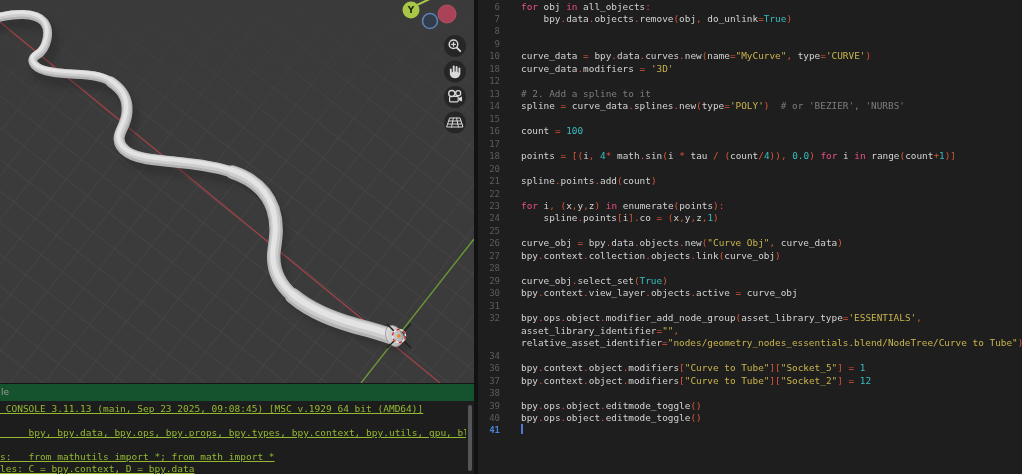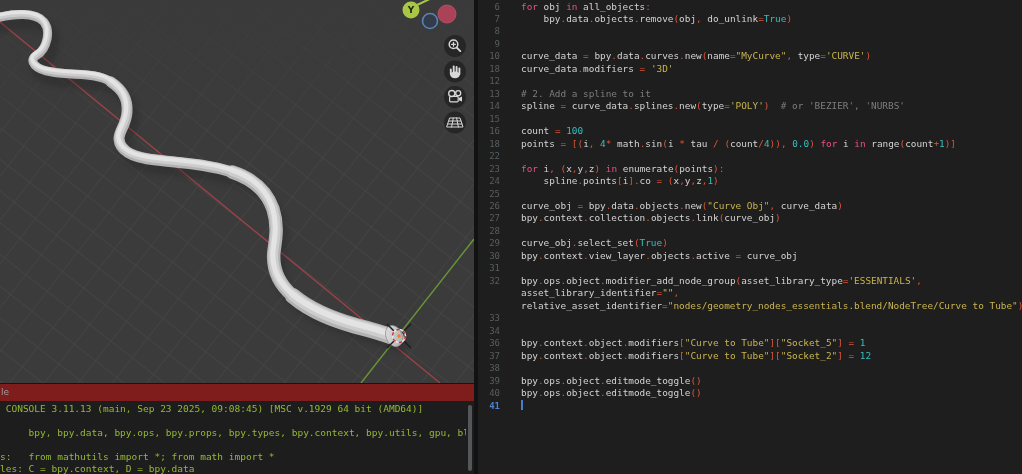--- a/index.html
+++ b/index.html
@@ -5,24 +5,24 @@
   html,body{margin:0;padding:0;}
   body{
     position:relative;width:1022px;height:474px;overflow:hidden;
     background:#141414;font-family:"DejaVu Sans Mono",monospace;
   }
   
   #viewport{position:absolute;left:0;top:0;width:474px;height:383px;background:#3b3b3b;}
   #viewport svg{display:block;}
   
   #console{position:absolute;left:0;top:383px;width:474px;height:91px;background:#1d1d1d;border-top:1px solid #151515;box-sizing:border-box;}
-  #console-header{height:17px;background:#7f1d1d;color:#9e9e9e;font-family:"DejaVu Sans",sans-serif;font-size:9px;line-height:17px;padding-left:1px;}
+  #console-header{height:17px;background:#14532d;color:#9e9e9e;font-family:"DejaVu Sans",sans-serif;font-size:9px;line-height:17px;padding-left:1px;}
   #console-lines{position:absolute;left:0;top:19px;right:8px;white-space:pre;overflow:hidden;
     font-size:9.5px;line-height:12px;color:#93ba30;}
-  .console-line{height:12px;}
+  .console-line{height:12px;text-decoration:underline;}
   #console-scrollbar{position:absolute;right:2px;top:21px;width:4px;height:66px;background:#54575a;border-radius:2px;}
   
   #editor{position:absolute;left:474px;top:0;width:548px;height:474px;background:#1e1e1e;border-left:4px solid #121212;box-sizing:border-box;overflow:hidden;}
   #editor-rows{position:absolute;left:0;top:0.5px;right:0;}
   .row{display:flex;height:12.4736px;line-height:12.4736px;font-size:9.4px;white-space:pre;}
   .ln{flex:none;width:20px;padding-left:2px;text-align:right;color:#575d61;margin-right:8px;font-size:9px;}
   .ln.active{color:#4e80d4;font-weight:bold;}
   .code{flex:1;color:#d3d3d3;margin-left:13px;}
   .tk-t{color:#d3d3d3;}
   .tk-k{color:#e8517d;}
@@ -165,35 +165,37 @@
       <div class="row"><span class="ln">7</span><span class="code"><span class="tk-t">    bpy</span><span class="tk-o">.</span><span class="tk-t">data</span><span class="tk-o">.</span><span class="tk-t">objects</span><span class="tk-o">.</span><span class="tk-t">remove</span><span class="tk-o">(</span><span class="tk-t">obj</span><span class="tk-o">,</span><span class="tk-t"> do_unlink</span><span class="tk-o">=</span><span class="tk-n">True</span><span class="tk-o">)</span></span></div>
       <div class="row"><span class="ln">8</span><span class="code"></span></div>
       <div class="row"><span class="ln">9</span><span class="code"></span></div>
       <div class="row"><span class="ln">10</span><span class="code"><span class="tk-t">curve_data </span><span class="tk-o">=</span><span class="tk-t"> bpy</span><span class="tk-o">.</span><span class="tk-t">data</span><span class="tk-o">.</span><span class="tk-t">curves</span><span class="tk-o">.</span><span class="tk-t">new</span><span class="tk-o">(</span><span class="tk-t">name</span><span class="tk-o">=</span><span class="tk-s">"MyCurve"</span><span class="tk-o">,</span><span class="tk-t"> type</span><span class="tk-o">=</span><span class="tk-s">'CURVE'</span><span class="tk-o">)</span></span></div>
       <div class="row"><span class="ln">18</span><span class="code"><span class="tk-t">curve_data</span><span class="tk-o">.</span><span class="tk-t">modifiers </span><span class="tk-o">=</span><span class="tk-t"> </span><span class="tk-s">'3D'</span></span></div>
       <div class="row"><span class="ln">12</span><span class="code"></span></div>
       <div class="row"><span class="ln">13</span><span class="code"><span class="tk-c"># 2. Add a spline to it</span></span></div>
       <div class="row"><span class="ln">14</span><span class="code"><span class="tk-t">spline </span><span class="tk-o">=</span><span class="tk-t"> curve_data</span><span class="tk-o">.</span><span class="tk-t">splines</span><span class="tk-o">.</span><span class="tk-t">new</span><span class="tk-o">(</span><span class="tk-t">type</span><span class="tk-o">=</span><span class="tk-s">'POLY'</span><span class="tk-o">)</span><span class="tk-c">  # or 'BEZIER', 'NURBS'</span></span></div>
       <div class="row"><span class="ln">15</span><span class="code"></span></div>
       <div class="row"><span class="ln">16</span><span class="code"><span class="tk-t">count </span><span class="tk-o">=</span><span class="tk-t"> </span><span class="tk-n">100</span></span></div>
+      <div class="row"><span class="ln">17</span><span class="code"></span></div>
       <div class="row"><span class="ln">18</span><span class="code"><span class="tk-t">points </span><span class="tk-o">=</span><span class="tk-t"> </span><span class="tk-o">[(</span><span class="tk-t">i</span><span class="tk-o">,</span><span class="tk-t"> </span><span class="tk-n">4</span><span class="tk-o">*</span><span class="tk-t"> math</span><span class="tk-o">.</span><span class="tk-t">sin</span><span class="tk-o">(</span><span class="tk-t">i </span><span class="tk-o">*</span><span class="tk-t"> tau </span><span class="tk-o">/</span><span class="tk-t"> </span><span class="tk-o">(</span><span class="tk-t">count</span><span class="tk-o">/</span><span class="tk-n">4</span><span class="tk-o">)),</span><span class="tk-t"> </span><span class="tk-n">0.0</span><span class="tk-o">)</span><span class="tk-t"> </span><span class="tk-k">for</span><span class="tk-t"> i </span><span class="tk-k">in</span><span class="tk-t"> range</span><span class="tk-o">(</span><span class="tk-t">count</span><span class="tk-o">+</span><span class="tk-n">1</span><span class="tk-o">)]</span></span></div>
+      <div class="row"><span class="ln">20</span><span class="code"></span></div>
+      <div class="row"><span class="ln">21</span><span class="code"><span class="tk-t">spline</span><span class="tk-o">.</span><span class="tk-t">points</span><span class="tk-o">.</span><span class="tk-t">add</span><span class="tk-o">(</span><span class="tk-t">count</span><span class="tk-o">)</span></span></div>
       <div class="row"><span class="ln">22</span><span class="code"></span></div>
       <div class="row"><span class="ln">23</span><span class="code"><span class="tk-k">for</span><span class="tk-t"> i</span><span class="tk-o">,</span><span class="tk-t"> </span><span class="tk-o">(</span><span class="tk-t">x</span><span class="tk-o">,</span><span class="tk-t">y</span><span class="tk-o">,</span><span class="tk-t">z</span><span class="tk-o">)</span><span class="tk-t"> </span><span class="tk-k">in</span><span class="tk-t"> enumerate</span><span class="tk-o">(</span><span class="tk-t">points</span><span class="tk-o">):</span></span></div>
       <div class="row"><span class="ln">24</span><span class="code"><span class="tk-t">    spline</span><span class="tk-o">.</span><span class="tk-t">points</span><span class="tk-o">[</span><span class="tk-t">i</span><span class="tk-o">].</span><span class="tk-t">co </span><span class="tk-o">=</span><span class="tk-t"> </span><span class="tk-o">(</span><span class="tk-t">x</span><span class="tk-o">,</span><span class="tk-t">y</span><span class="tk-o">,</span><span class="tk-t">z</span><span class="tk-o">,</span><span class="tk-n">1</span><span class="tk-o">)</span></span></div>
       <div class="row"><span class="ln">25</span><span class="code"></span></div>
       <div class="row"><span class="ln">26</span><span class="code"><span class="tk-t">curve_obj </span><span class="tk-o">=</span><span class="tk-t"> bpy</span><span class="tk-o">.</span><span class="tk-t">data</span><span class="tk-o">.</span><span class="tk-t">objects</span><span class="tk-o">.</span><span class="tk-t">new</span><span class="tk-o">(</span><span class="tk-s">"Curve Obj"</span><span class="tk-o">,</span><span class="tk-t"> curve_data</span><span class="tk-o">)</span></span></div>
       <div class="row"><span class="ln">27</span><span class="code"><span class="tk-t">bpy</span><span class="tk-o">.</span><span class="tk-t">context</span><span class="tk-o">.</span><span class="tk-t">collection</span><span class="tk-o">.</span><span class="tk-t">objects</span><span class="tk-o">.</span><span class="tk-t">link</span><span class="tk-o">(</span><span class="tk-t">curve_obj</span><span class="tk-o">)</span></span></div>
       <div class="row"><span class="ln">28</span><span class="code"></span></div>
       <div class="row"><span class="ln">29</span><span class="code"><span class="tk-t">curve_obj</span><span class="tk-o">.</span><span class="tk-t">select_set</span><span class="tk-o">(</span><span class="tk-n">True</span><span class="tk-o">)</span></span></div>
       <div class="row"><span class="ln">30</span><span class="code"><span class="tk-t">bpy</span><span class="tk-o">.</span><span class="tk-t">context</span><span class="tk-o">.</span><span class="tk-t">view_layer</span><span class="tk-o">.</span><span class="tk-t">objects</span><span class="tk-o">.</span><span class="tk-t">active </span><span class="tk-o">=</span><span class="tk-t"> curve_obj</span></span></div>
       <div class="row"><span class="ln">31</span><span class="code"></span></div>
       <div class="row"><span class="ln">32</span><span class="code"><span class="tk-t">bpy</span><span class="tk-o">.</span><span class="tk-t">ops</span><span class="tk-o">.</span><span class="tk-t">object</span><span class="tk-o">.</span><span class="tk-t">modifier_add_node_group</span><span class="tk-o">(</span><span class="tk-t">asset_library_type</span><span class="tk-o">=</span><span class="tk-s">'ESSENTIALS'</span><span class="tk-o">,</span></span></div>
       <div class="row"><span class="ln"></span><span class="code"><span class="tk-t">asset_library_identifier</span><span class="tk-o">=</span><span class="tk-s">""</span><span class="tk-o">,</span></span></div>
       <div class="row"><span class="ln"></span><span class="code"><span class="tk-t">relative_asset_identifier</span><span class="tk-o">=</span><span class="tk-s">"nodes/geometry_nodes_essentials.blend/NodeTree/Curve to Tube"</span><span class="tk-o">)</span></span></div>
-      <div class="row"><span class="ln">33</span><span class="code"></span></div>
       <div class="row"><span class="ln">34</span><span class="code"></span></div>
       <div class="row"><span class="ln">36</span><span class="code"><span class="tk-t">bpy</span><span class="tk-o">.</span><span class="tk-t">context</span><span class="tk-o">.</span><span class="tk-t">object</span><span class="tk-o">.</span><span class="tk-t">modifiers</span><span class="tk-o">[</span><span class="tk-s">"Curve to Tube"</span><span class="tk-o">][</span><span class="tk-s">"Socket_5"</span><span class="tk-o">]</span><span class="tk-t"> </span><span class="tk-o">=</span><span class="tk-t"> </span><span class="tk-n">1</span></span></div>
       <div class="row"><span class="ln">37</span><span class="code"><span class="tk-t">bpy</span><span class="tk-o">.</span><span class="tk-t">context</span><span class="tk-o">.</span><span class="tk-t">object</span><span class="tk-o">.</span><span class="tk-t">modifiers</span><span class="tk-o">[</span><span class="tk-s">"Curve to Tube"</span><span class="tk-o">][</span><span class="tk-s">"Socket_2"</span><span class="tk-o">]</span><span class="tk-t"> </span><span class="tk-o">=</span><span class="tk-t"> </span><span class="tk-n">12</span></span></div>
       <div class="row"><span class="ln">38</span><span class="code"></span></div>
       <div class="row"><span class="ln">39</span><span class="code"><span class="tk-t">bpy</span><span class="tk-o">.</span><span class="tk-t">ops</span><span class="tk-o">.</span><span class="tk-t">object</span><span class="tk-o">.</span><span class="tk-t">editmode_toggle</span><span class="tk-o">()</span></span></div>
       <div class="row"><span class="ln">40</span><span class="code"><span class="tk-t">bpy</span><span class="tk-o">.</span><span class="tk-t">ops</span><span class="tk-o">.</span><span class="tk-t">object</span><span class="tk-o">.</span><span class="tk-t">editmode_toggle</span><span class="tk-o">()</span></span></div>
       <div class="row"><span class="ln active">41</span><span class="code"><span class="cursor"></span></span></div>
     </div>
 </div>
 

